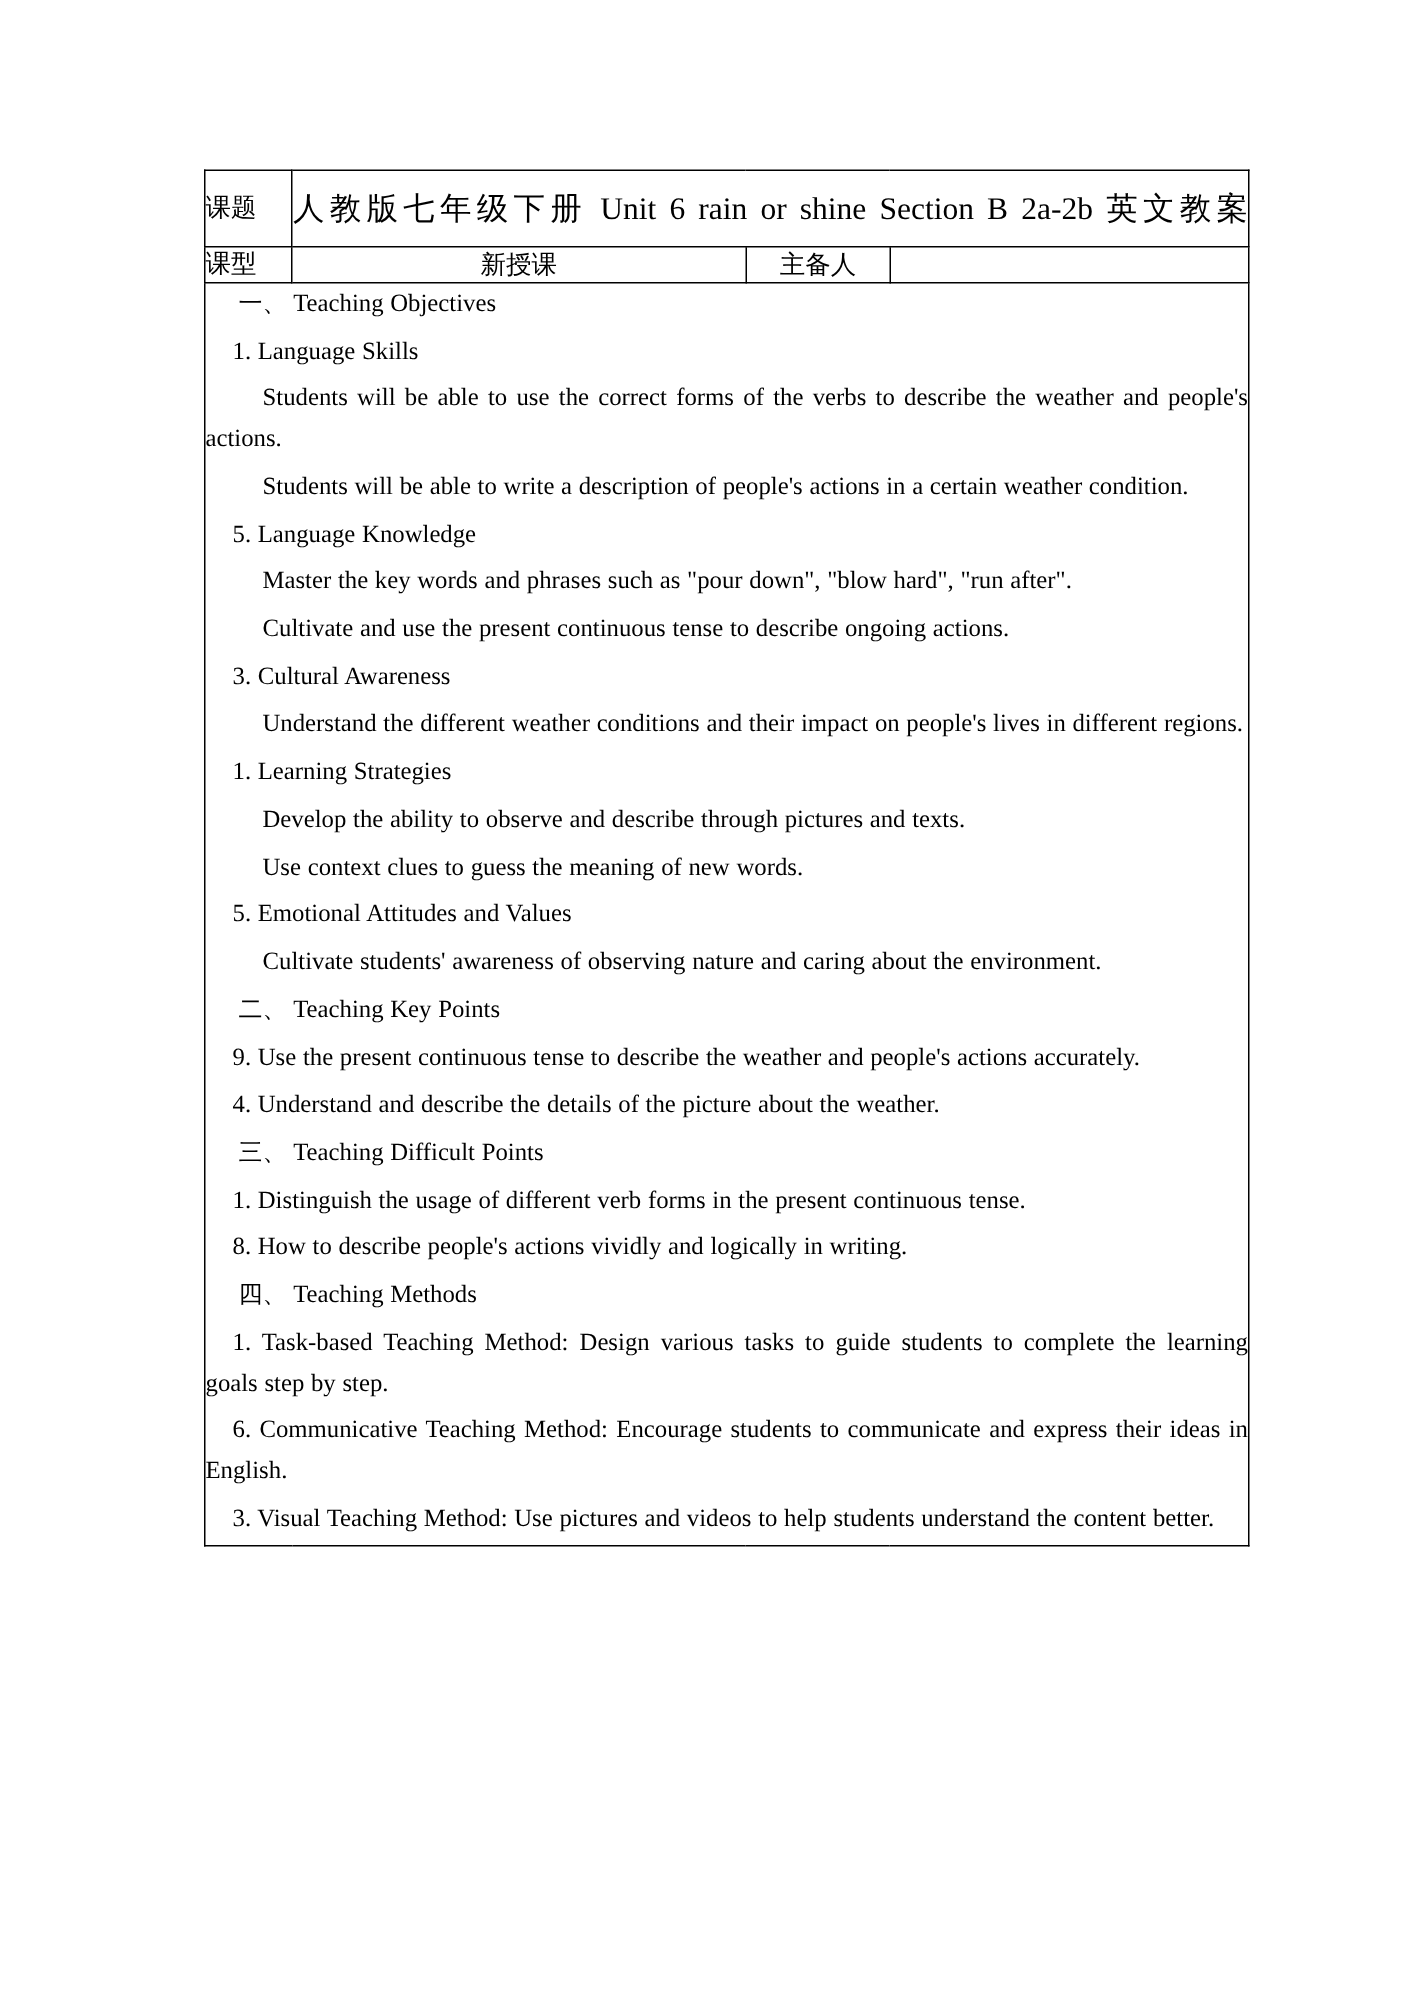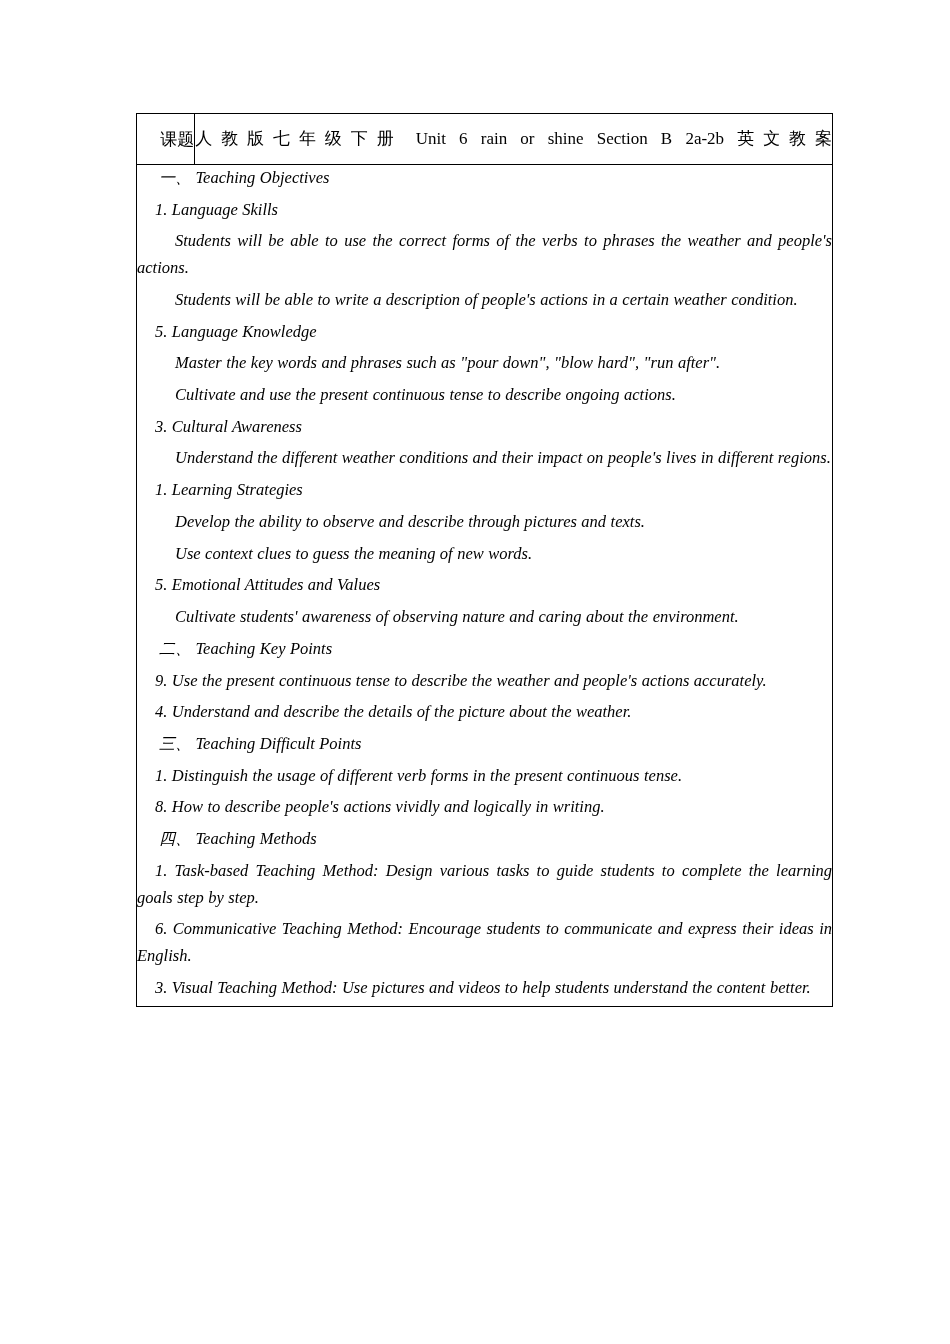--- a/index.html
+++ b/index.html
@@ -33,29 +33,29 @@
   }
   .lesson-table td {
     border: 1px solid #000000;
     vertical-align: middle;
     padding: 0;
   }
 
   
   .cell-label {
     width: 58px;
-    text-align: right;
+    text-align: left;
     font-size: 17px;
     font-family: "DejaVu Sans", "Liberation Sans", sans-serif;
     line-height: 1.2;
     padding: 6px 4px;
   }
   .cell-title {
     padding: 10px 12px 10px 14px;
-    font-size: 17px;
+    font-size: 21px;
     line-height: 1.45;
     text-align: justify;
     text-align-last: justify;
     height: 50px;
   }
 
   
   .cell-type-value {
     text-align: center;
     font-size: 17px;
@@ -78,21 +78,20 @@
   
   .cell-body {
     padding: 10px 6px 14px 4px;
     vertical-align: top;
   }
 
   
   .content {
     font-size: 16.5px;
     line-height: 1.62;
-    font-style: italic;
   }
   .content p {
     margin: 0 0 5px 0;
     text-align: justify;
     word-spacing: 0.02em;
   }
   .sec-head {
     text-indent: 22px;
   }
   .sec-head .cn-num {
@@ -117,25 +116,31 @@
       <col style="width:301px">
       <col style="width:96px">
       <col style="width:238px">
     </colgroup>
     <tbody>
       <tr>
         <td class="cell-label">课题</td>
         <td class="cell-title" colspan="3">人教版七年级下册 Unit 6 rain or shine Section B 2a-2b 英文教案</td>
       </tr>
       <tr>
+        <td class="cell-label">课型</td>
+        <td class="cell-type-value">新授课</td>
+        <td class="cell-owner-label">主备人</td>
+        <td class="cell-owner-value"></td>
+      </tr>
+      <tr>
         <td class="cell-body" colspan="4">
           <div class="content" id="content-root">
               <p class="sec-head"><span class="cn-num">一、</span><span> Teaching Objectives</span></p>
               <p class="item">1. Language Skills</p>
-              <p class="detail">Students will be able to use the correct forms of the verbs to phrases the weather and people's actions.</p>
+              <p class="detail">Students will be able to use the correct forms of the verbs to describe the weather and people's actions.</p>
               <p class="detail">Students will be able to write a description of people's actions in a certain weather condition.</p>
               <p class="item">5. Language Knowledge</p>
               <p class="detail">Master the key words and phrases such as "pour down", "blow hard", "run after".</p>
               <p class="detail">Cultivate and use the present continuous tense to describe ongoing actions.</p>
               <p class="item">3. Cultural Awareness</p>
               <p class="detail">Understand the different weather conditions and their impact on people's lives in different regions.</p>
               <p class="item">1. Learning Strategies</p>
               <p class="detail">Develop the ability to observe and describe through pictures and texts.</p>
               <p class="detail">Use context clues to guess the meaning of new words.</p>
               <p class="item">5. Emotional Attitudes and Values</p>

